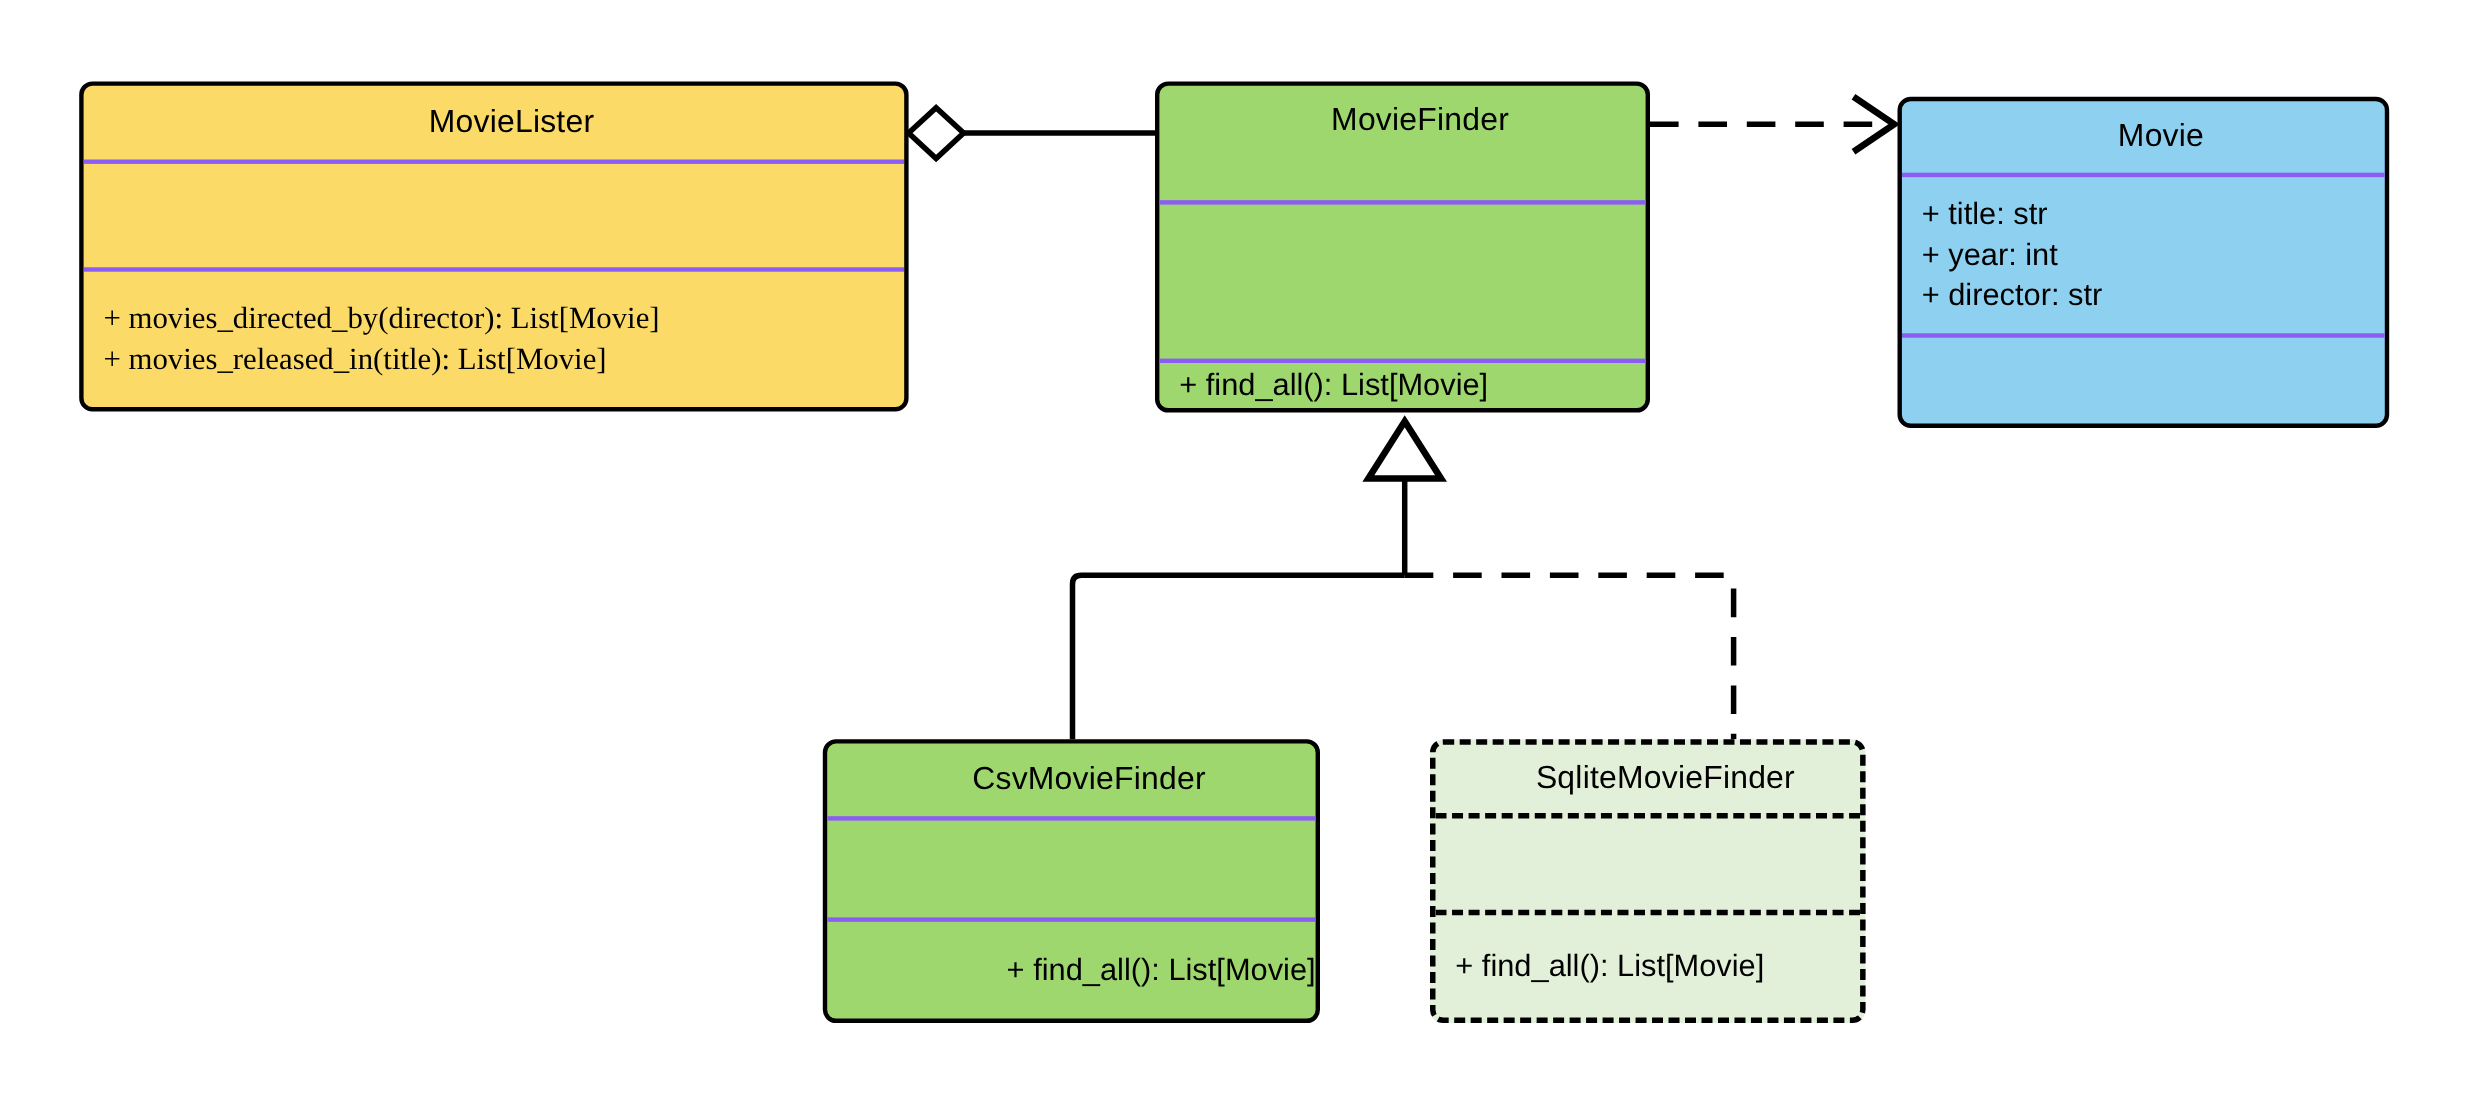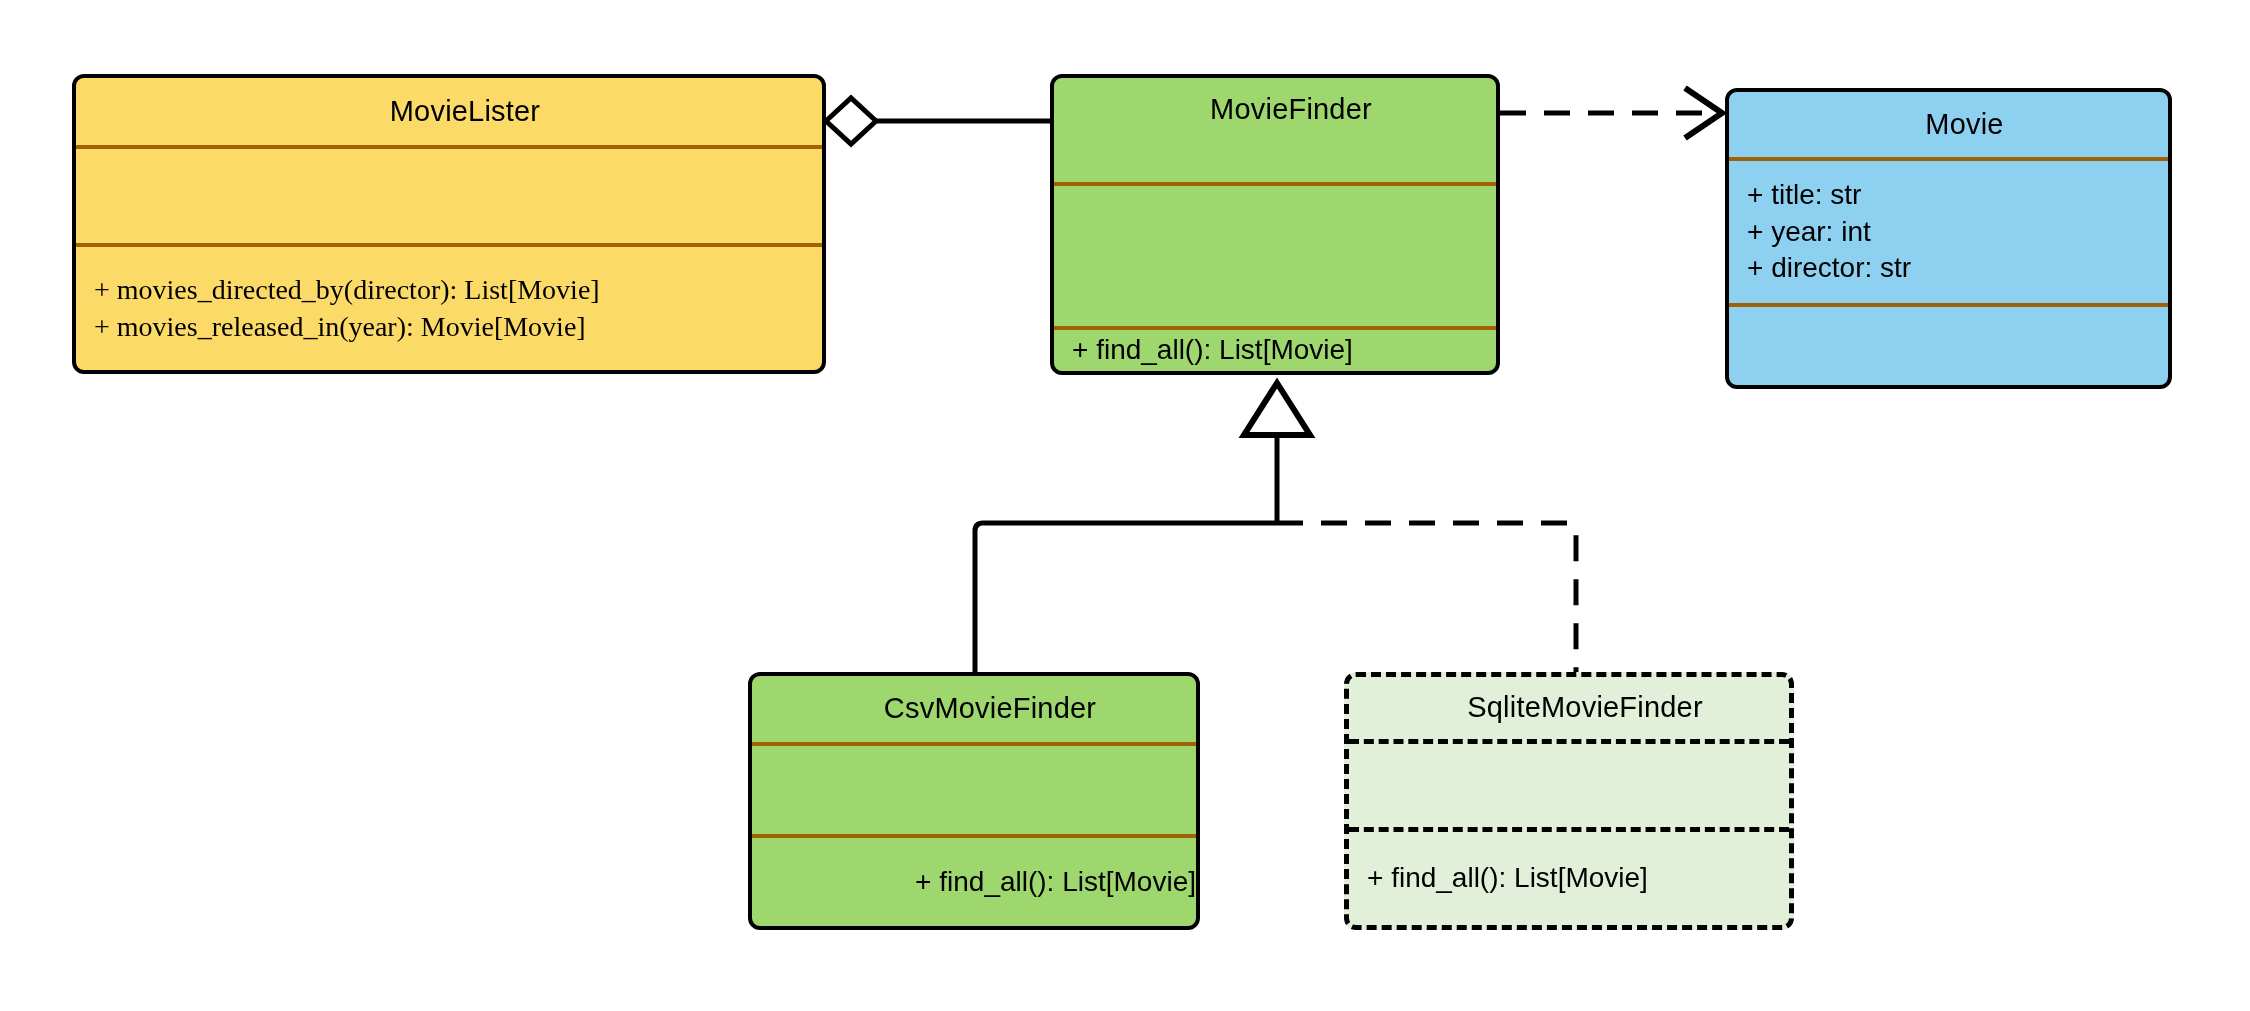--- a/index.html
+++ b/index.html
@@ -51,21 +51,21 @@
     align-items: center;
     justify-content: center;
   }
   .compartment.body-c {
     display: flex;
     flex-direction: column;
     justify-content: center;
     padding-left: 18px;
   }
   .divider {
-    border-top: 4px solid #a16207;
+    border-top: 4px solid #8b5cf6;
   }
   .divider.dashed-div {
     border-top: 5px dashed #000000;
   }
   .class-name {
     font-size: 29px;
     line-height: 1.1;
     letter-spacing: 0.2px;
     white-space: nowrap;
   }
@@ -107,21 +107,21 @@
     </g>
   </svg>
 
   <div class="uml-class" id="cls-movielister" style="left:72px; top:74px; width:754px; height:300px; background:#FBDA68;">
     <div class="compartment name-c" style="height:67px;">
       <span class="class-name">MovieLister</span>
     </div>
     <div class="compartment body-c divider empty-c" style="height:98px;"></div>
     <div class="compartment body-c divider" style="flex:1 1 auto;font-family:Liberation Serif, serif;">
       <span class="member">+ movies_directed_by(director): List[Movie]</span>
-      <span class="member">+ movies_released_in(year): Movie[Movie]</span>
+      <span class="member">+ movies_released_in(title): List[Movie]</span>
     </div>
   </div>
 
   <div class="uml-class" id="cls-moviefinder" style="left:1050px; top:74px; width:450px; height:301px; background:#9ED76E;gap:40px;">
     <div class="compartment name-c" style="height:64px;">
       <span class="class-name">MovieFinder</span>
     </div>
     <div class="compartment body-c divider empty-c" style="height:104px;"></div>
     <div class="compartment body-c divider" style="flex:1 1 auto;">
       <span class="member">+ find_all(): List[Movie]</span>
@@ -143,21 +143,21 @@
   <div class="uml-class" id="cls-csvmoviefinder" style="left:748px; top:672px; width:452px; height:258px; background:#9ED76E;text-align:right;">
     <div class="compartment name-c" style="height:66px;">
       <span class="class-name">CsvMovieFinder</span>
     </div>
     <div class="compartment body-c divider empty-c" style="height:92px;"></div>
     <div class="compartment body-c divider" style="flex:1 1 auto;">
       <span class="member">+ find_all(): List[Movie]</span>
     </div>
   </div>
 
-  <div class="uml-class dashed" id="cls-sqlitemoviefinder" style="left:1344px; top:672px; width:450px; height:258px; background:#E2F0D9;">
+  <div class="uml-class dashed" id="cls-sqlitemoviefinder" style="left:1300px; top:672px; width:396px; height:258px; background:#E2F0D9;">
     <div class="compartment name-c" style="height:62px;">
       <span class="class-name">SqliteMovieFinder</span>
     </div>
     <div class="compartment body-c divider dashed-div empty-c" style="height:88px;"></div>
     <div class="compartment body-c divider dashed-div" style="flex:1 1 auto;">
       <span class="member">+ find_all(): List[Movie]</span>
     </div>
   </div>
 
 </div>

